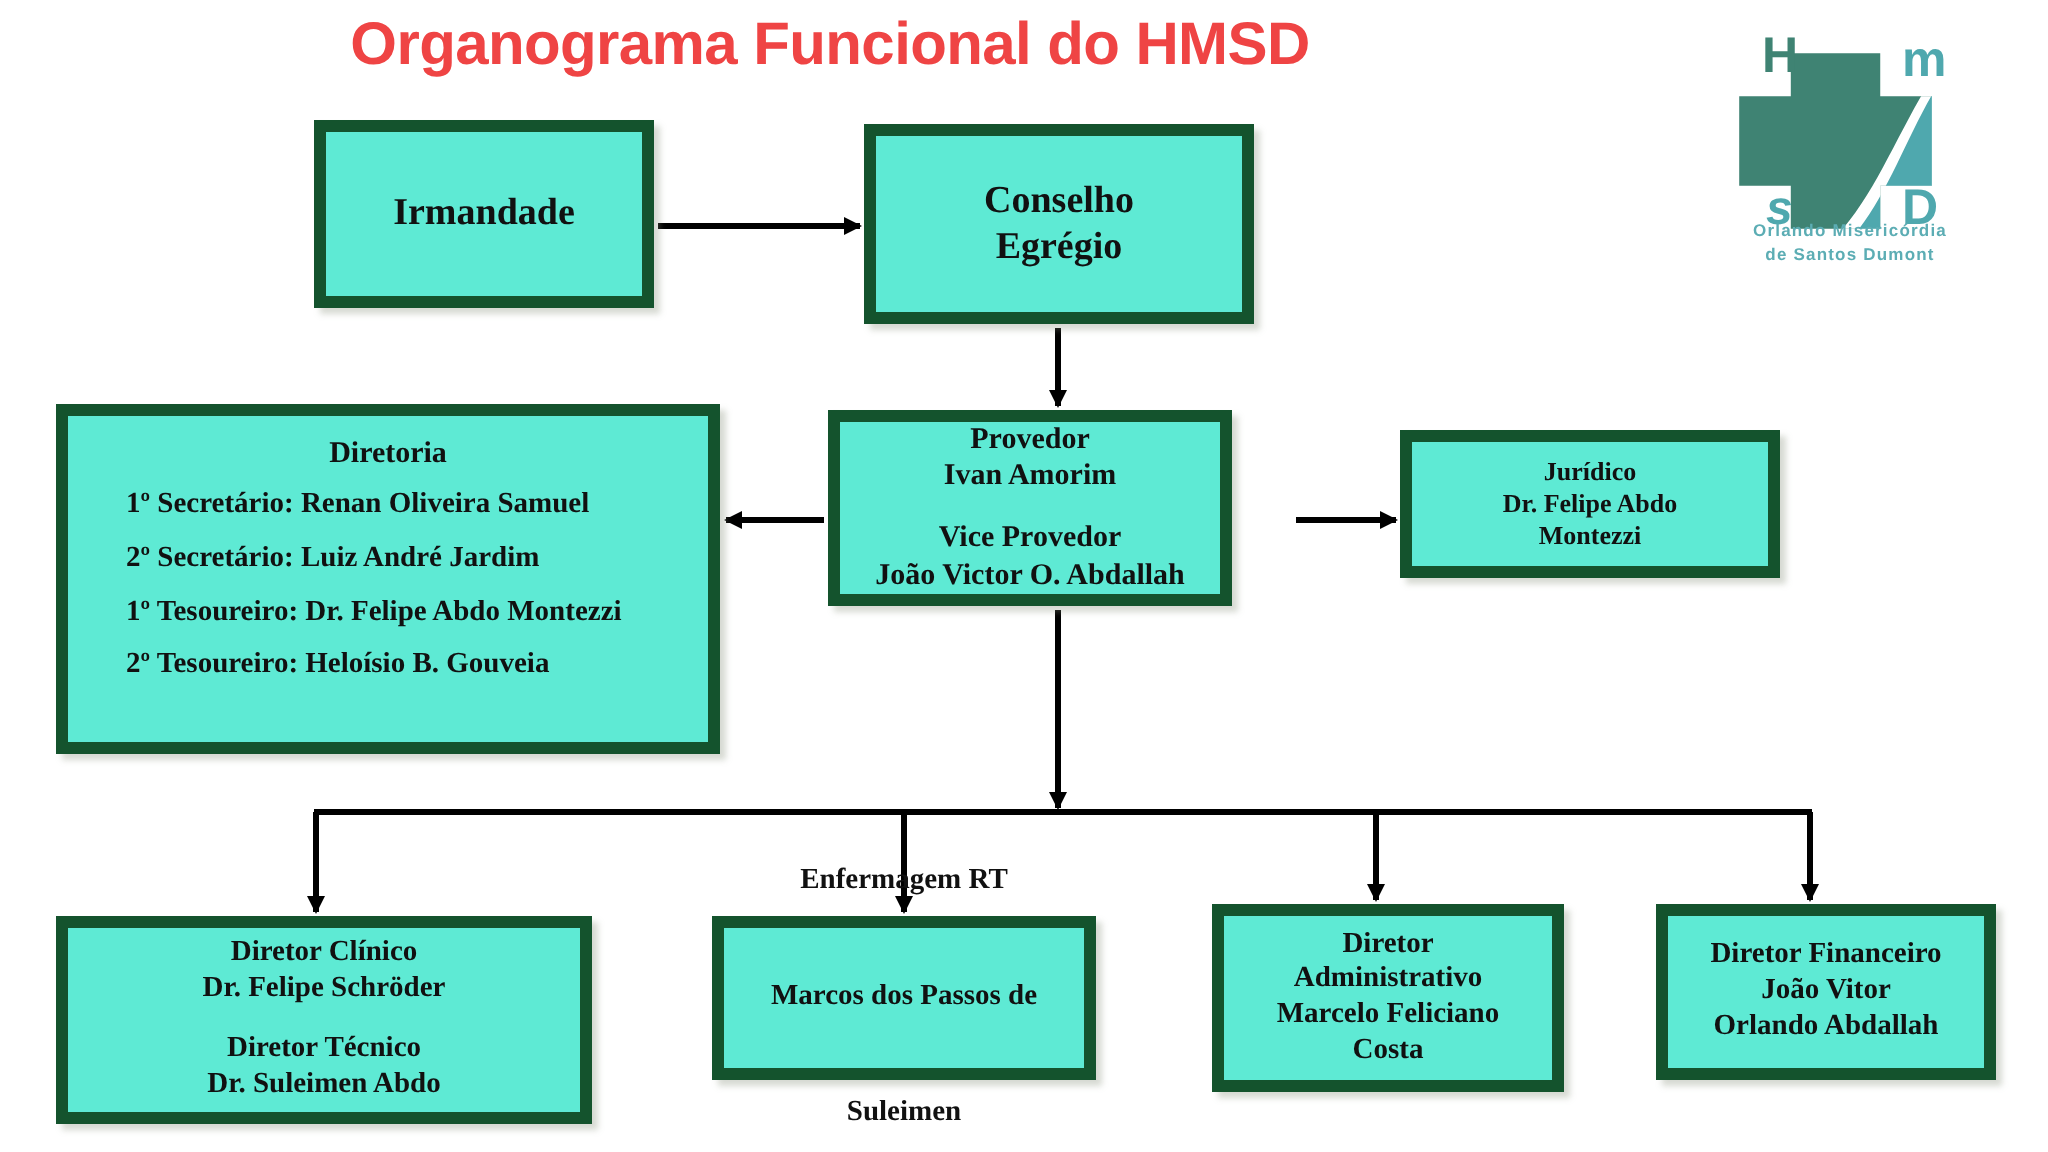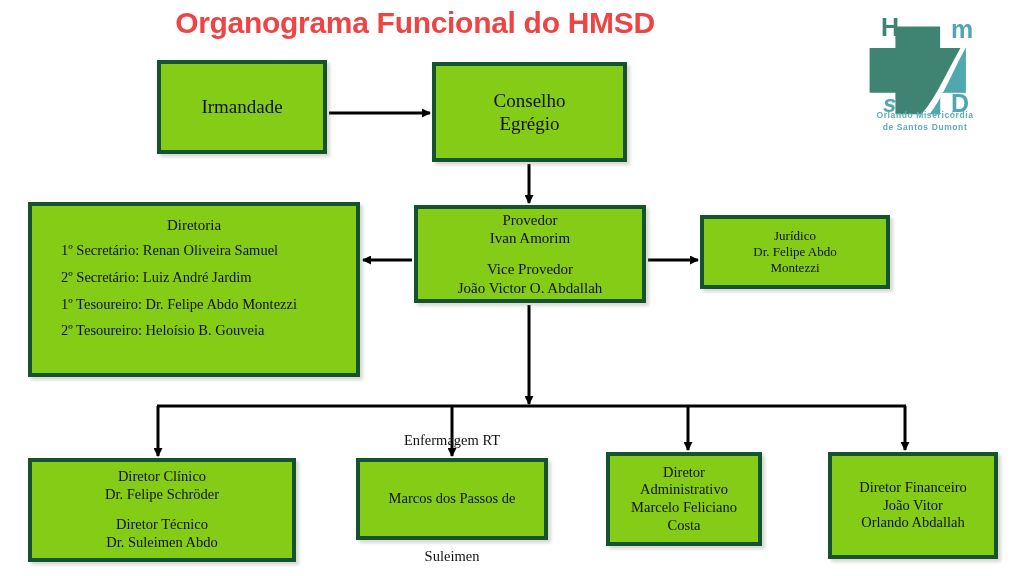--- a/index.html
+++ b/index.html
@@ -20,60 +20,60 @@
     font-family:"Liberation Sans", sans-serif;
     font-weight:bold;
     font-size:30px;
     letter-spacing:-0.3px;
     color:#ef4444;
   }
 
   
   .box{
     position:absolute;
-    background:#84cc16;
-    border:4px solid #14532d;
+    background:#5eead4;
+    border:6px solid #14532d;
     box-shadow:3px 3px 3px rgba(140,150,130,0.35);
     box-sizing:border-box;
     display:flex;
     flex-direction:column;
     align-items:center;
     justify-content:center;
     text-align:center;
     color:#111111;
-    font-weight:normal;
+    font-weight:bold;
     line-height:1.22;
   }
   .box .ln{display:block;white-space:nowrap;}
   .gap{height:0.85em;}
 
   .box-irmandade{left:157px;top:60px;width:170px;height:94px;font-size:19px;}
   .box-conselho{left:432px;top:62px;width:195px;height:100px;font-size:19px;}
-  .box-provedor{left:414px;top:205px;width:232px;height:98px;font-size:15px;}
+  .box-provedor{left:414px;top:205px;width:202px;height:98px;font-size:15px;}
   .box-juridico{left:700px;top:215px;width:190px;height:74px;font-size:13px;}
 
   .box-diretoria{
     left:28px;top:202px;width:332px;height:175px;
     font-size:14.5px;
     justify-content:flex-start;
     align-items:stretch;
     padding:10px 12px 8px 12px;
   }
   .box-diretoria .dir-head{
     text-align:center;font-size:15px;margin-bottom:8px;
   }
   .box-diretoria .dir-row{
     text-align:left;margin:0 0 9px 17px;white-space:nowrap;
   }
   .box-diretoria .dir-row:last-child{margin-bottom:0;}
 
   .box-clinico{left:28px;top:458px;width:268px;height:104px;font-size:14.5px;}
   .box-enfermagem{left:356px;top:458px;width:192px;height:82px;font-size:14.5px;gap:40px;}
-  .box-admin{left:606px;top:452px;width:156px;height:94px;font-size:14.5px;}
-  .box-financeiro{left:828px;top:452px;width:170px;height:107px;font-size:14.5px;}
+  .box-admin{left:606px;top:452px;width:176px;height:94px;font-size:14.5px;}
+  .box-financeiro{left:828px;top:452px;width:170px;height:88px;font-size:14.5px;}
 
   
   #wires{position:absolute;left:0;top:0;width:1024px;height:576px;pointer-events:none;}
 
   
   .logo{position:absolute;left:855px;top:4px;width:140px;height:140px;}
   .logo svg{display:block;}
   .logo-text{
     position:absolute;left:852px;top:110px;width:146px;
     text-align:center;

